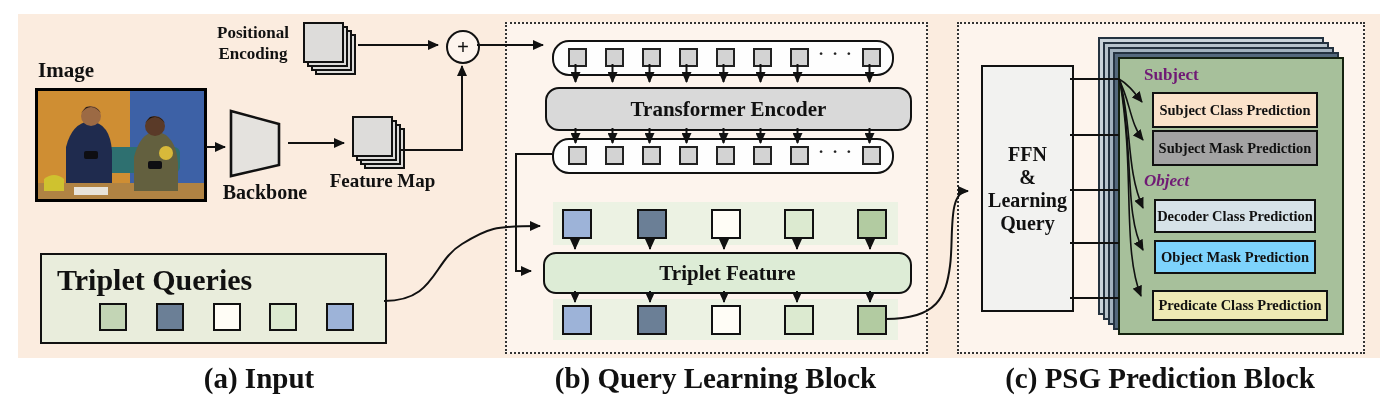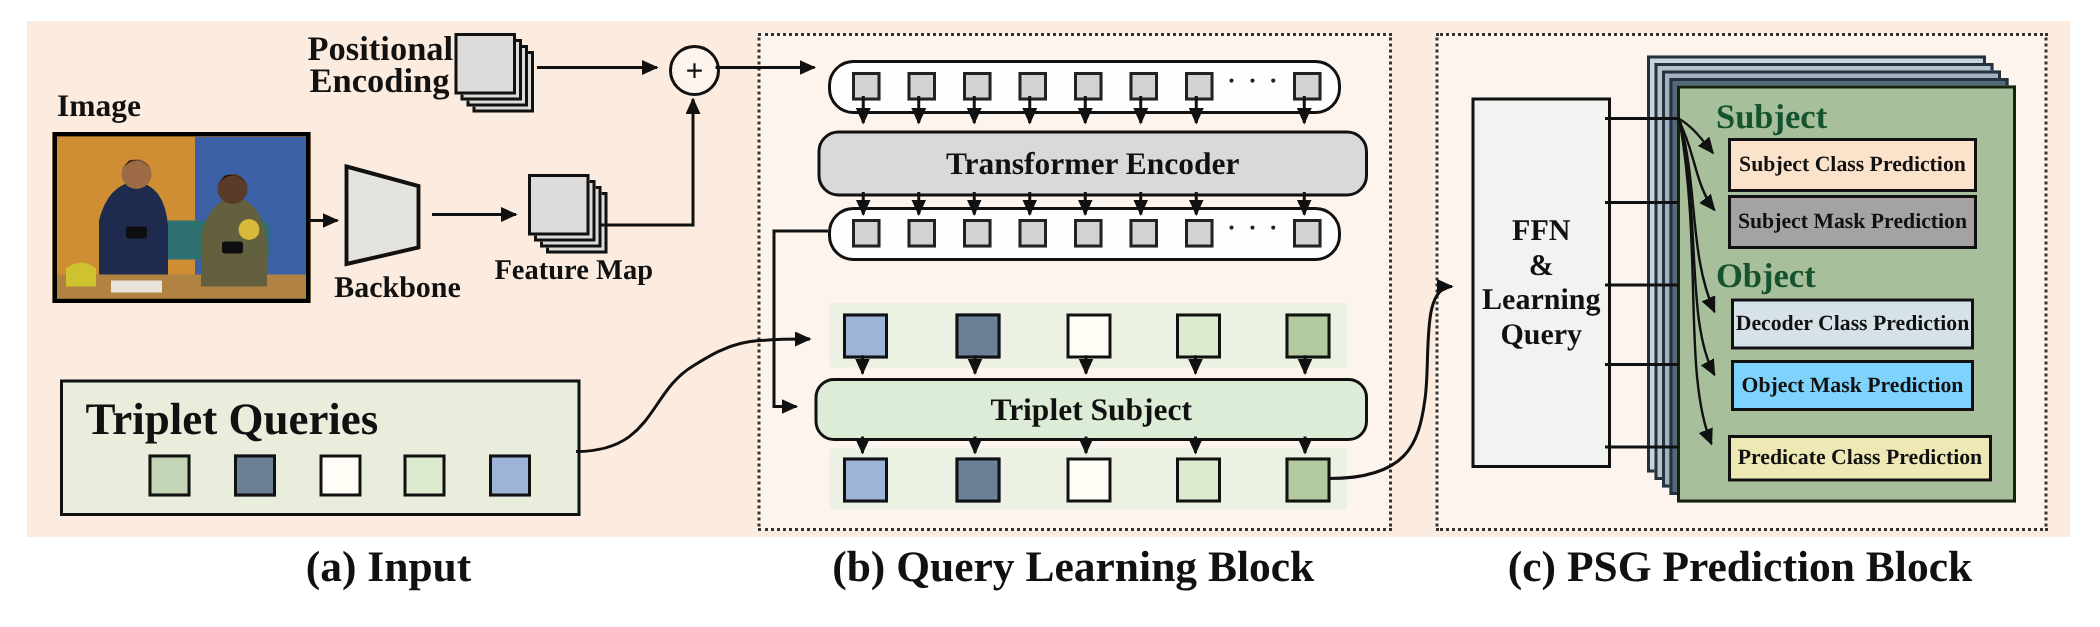--- a/index.html
+++ b/index.html
@@ -31,38 +31,38 @@
   .plus{left:446px;top:30px;width:30px;height:30px;border:2.2px solid #111;border-radius:50%;background:#fdf4ed;
         display:flex;align-items:center;justify-content:center;font-size:21px;font-weight:700;}
   .queriesbox{left:40px;top:253px;width:343px;height:87px;background:#e9eddc;border:2.6px solid #111;}
   .querysq{position:absolute;top:48px;width:24px;height:24px;border:2.2px solid #111;}
   .photo{left:35px;top:88px;width:166px;height:108px;border:3px solid #000;background:#cf8e33;}
   
   .ffn{left:981px;top:65px;width:89px;height:243px;background:#f2f2f0;border:2.4px solid #111;
        display:flex;flex-direction:column;align-items:center;justify-content:center;font-size:20px;font-weight:700;line-height:23px;}
   .sheet{position:absolute;width:222px;height:274px;border:2px solid #243240;}
   .panel{left:1118px;top:57px;width:222px;height:274px;background:#a7c09b;border:2.4px solid #15220f;}
-  .phead{position:absolute;font-size:23px;font-weight:700;color:#14532d;}
+  .phead{position:absolute;font-size:17px;font-weight:700;color:#701a75;}
   .pbox{position:absolute;border:2px solid #111;display:flex;align-items:center;justify-content:center;
         font-size:14.5px;font-weight:700;color:#111;}
   svg.overlay{position:absolute;left:0;top:0;pointer-events:none;}
   .arrow{stroke:#111;stroke-width:2;fill:none;}
   .thin{stroke:#111;stroke-width:1.6;fill:none;}
 </style>
 </head>
 <body>
 
 <div class="canvas">
 
   <div class="abs peach"></div>
 
   <div class="abs dotblock block-b"></div>
   <div class="abs dotblock block-c"></div>
 
-  <div class="abs lbl" style="left:205px;top:22px;width:96px;text-align:center;font-size:23px;line-height:21px;">Positional Encoding</div>
+  <div class="abs lbl" style="left:205px;top:22px;width:96px;text-align:center;font-size:17px;line-height:21px;">Positional Encoding</div>
 
   <div class="stack" style="left:303px;top:22px;width:52px;height:52px;">
     <div class="sq" style="left:12px;top:12px;"></div>
     <div class="sq" style="left:8px;top:8px;"></div>
     <div class="sq" style="left:4px;top:4px;"></div>
     <div class="sq" style="left:0;top:0;"></div>
   </div>
 
   <div class="abs lbl" style="left:38px;top:58px;font-size:21px;">Image</div>
 
@@ -142,21 +142,21 @@
   </div>
 
   <div class="abs decband" style="left:553px;top:202px;width:345px;height:43px;"></div>
   <div class="abs qsq" style="left: 562px; top: 209px; background: rgb(157, 179, 216);"></div>
   <div class="abs qsq" style="left: 637px; top: 209px; background: rgb(107, 127, 150);"></div>
   <div class="abs qsq" style="left: 711px; top: 209px; background: rgb(255, 253, 246);"></div>
   <div class="abs qsq" style="left: 784px; top: 209px; background: rgb(220, 234, 208);"></div>
   <div class="abs qsq" style="left: 857px; top: 209px; background: rgb(178, 203, 161);"></div>
 
   <div class="abs decbox">
-    <span>Triplet Subject</span>
+    <span>Triplet Feature</span>
   </div>
 
   <div class="abs decband" style="left:553px;top:299px;width:345px;height:41px;"></div>
   <div class="abs qsq" style="left: 562px; top: 305px; background: rgb(157, 179, 216);"></div>
   <div class="abs qsq" style="left: 637px; top: 305px; background: rgb(107, 127, 150);"></div>
   <div class="abs qsq" style="left: 711px; top: 305px; background: rgb(255, 253, 246);"></div>
   <div class="abs qsq" style="left: 784px; top: 305px; background: rgb(220, 234, 208);"></div>
   <div class="abs qsq" style="left: 857px; top: 305px; background: rgb(178, 203, 161);"></div>
 
   <div class="abs ffn">
@@ -168,21 +168,21 @@
 
   <div class="sheet" style="left:1098px;top:37px;background:#c9d3da;"></div>
   <div class="sheet" style="left:1103px;top:42px;background:#b7c3cc;"></div>
   <div class="sheet" style="left:1108px;top:47px;background:#a2b1bd;"></div>
   <div class="sheet" style="left:1113px;top:52px;background:#54687c;"></div>
 
   <div class="abs panel">
     <div class="phead" style="left:24px;top:6px;">Subject</div>
     <div class="pbox" style="left: 32px; top: 33px; width: 162px; height: 32px; background: rgb(251, 227, 203);">Subject Class Prediction</div>
     <div class="pbox" style="left: 32px; top: 71px; width: 162px; height: 32px; background: #a3a3a3;">Subject Mask Prediction</div>
-    <div class="phead" style="left:24px;top:112px;">Object</div>
+    <div class="phead" style="left:24px;top:112px;font-style:italic;">Object</div>
     <div class="pbox" style="left: 34px; top: 140px; width: 158px; height: 30px; background: rgb(214, 226, 232);">Decoder Class Prediction</div>
     <div class="pbox" style="left: 34px; top: 181px; width: 158px; height: 30px; background: #7dd3fc;">Object Mask Prediction</div>
     <div class="pbox" style="left: 32px; top: 231px; width: 172px; height: 27px; background: rgb(238, 233, 180);">Predicate Class Prediction</div>
   </div>
 
   <div class="abs caption" style="left:20px;width:478px;">(a) Input</div>
   <div class="abs caption" style="left:505px;width:421px;">(b) Query Learning Block</div>
   <div class="abs caption" style="left:957px;width:406px;">(c) PSG Prediction Block</div>
 
   <svg class="overlay" width="1400" height="418">

